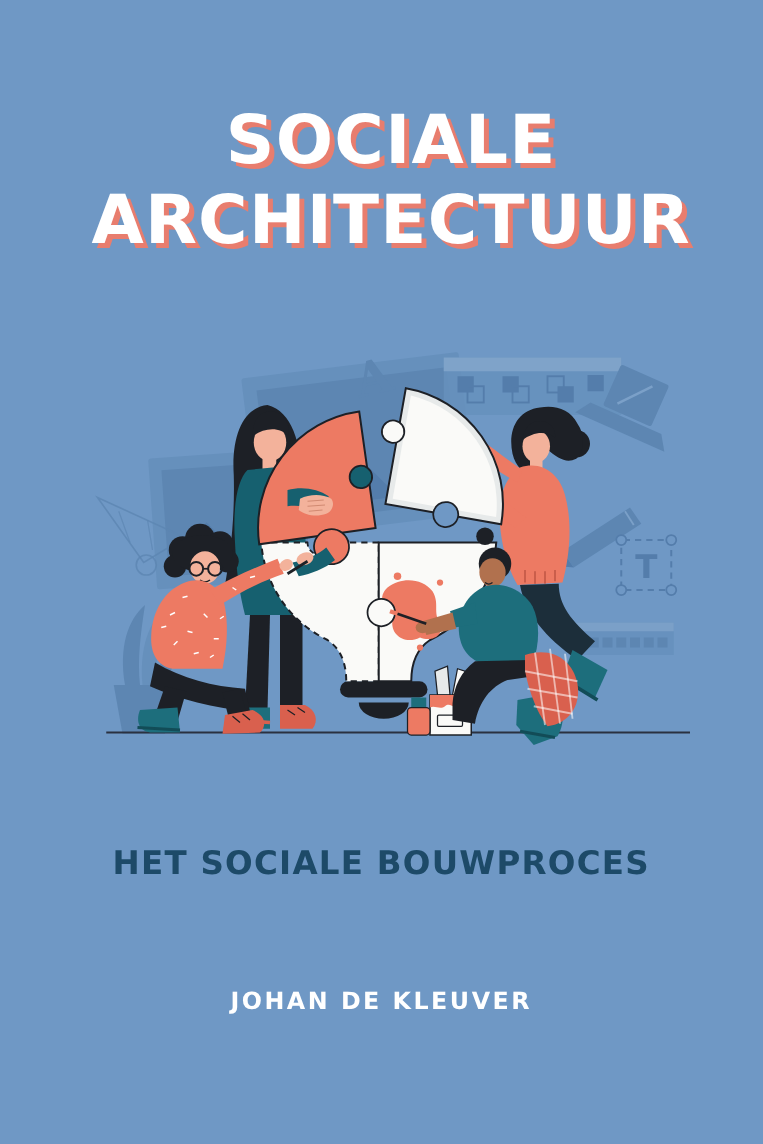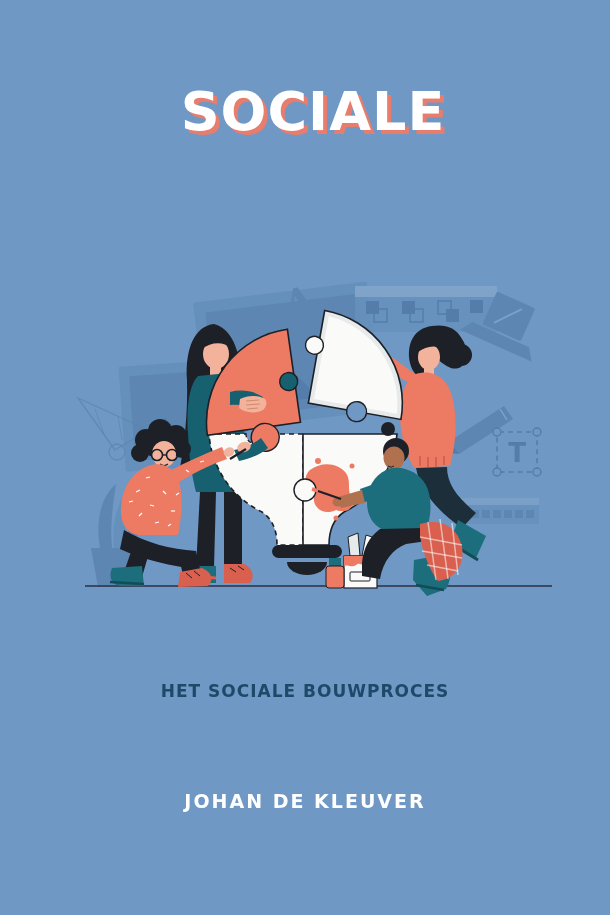--- a/index.html
+++ b/index.html
@@ -12,41 +12,42 @@
     --pants-navy:#1c2e3a; --ground:#2a3140;
   }
   html,body{margin:0;padding:0;}
   body{width:610px;height:915px;overflow:hidden;background:var(--bg);}
   .cover{position:relative;width:610px;height:915px;font-family:"DejaVu Sans",sans-serif;}
   .title{position:absolute;top:80px;left:0;right:0;margin:0;text-align:center;
     color:var(--title-fill);font-size:54px;font-weight:bold;line-height:64px;letter-spacing:1px;
     text-shadow:4px 4px 0 var(--title-shadow);}
   .title span{display:block;padding-left:16px;}
   .subtitle{position:absolute;top:676px;left:0;right:0;text-align:center;
-    color:var(--subtitle-text);font-size:17px;font-weight:bold;letter-spacing:1px;line-height:30px;}
+    color:var(--subtitle-text);font-size:26px;font-weight:bold;letter-spacing:1px;line-height:30px;}
   .subtitle span{display:block;}
   .author{position:absolute;top:790px;left:0;right:0;text-align:center;
     color:var(--author-text);font-size:19px;font-weight:bold;letter-spacing:2px;}
   svg.illu{position:absolute;left:0;top:0;}
   
   .f-bg{fill:var(--bg)} .f-coral{fill:var(--coral)} .f-corald{fill:var(--coral-dark)}
   .f-teal{fill:var(--teal)} .f-tealm{fill:var(--teal-mid)}
   .f-ink{fill:var(--ink)} .f-white{fill:var(--piece-white)} .f-gray{fill:var(--piece-gray)}
   .f-skin{fill:var(--skin-light)} .f-skind{fill:var(--skin-dark)}
   .f-blue{fill:var(--decor-blue)} .f-bluem{fill:var(--decor-blue-mid)} .f-blued{fill:var(--decor-blue-deep)}
   .f-navy{fill:var(--pants-navy)} .nofill{fill:none}
   .s-ink{stroke:var(--ink)} .s-blue{stroke:var(--decor-blue)} .s-blued{stroke:var(--decor-blue-deep)}
 </style>
 </head>
 <body>
 
 <div class="cover">
 
   <h1 class="title">
     <span>SOCIALE</span>
+    <span>ARCHITECTUUR</span>
   </h1>
 
   <svg class="illu" width="610" height="915" viewBox="0 0 610 915">
 
     <g transform="rotate(-4 190 415)">
       <rect x="122" y="362" width="135" height="105" rx="2" class="f-bluem"></rect>
       <rect x="132" y="372" width="115" height="85" class="f-blue"></rect>
       <path d="M140,447 L165,416 L182,436 L191,427 L207,447 Z" class="f-blued"></path>
     </g>
     <g transform="rotate(-7 285 355)">

